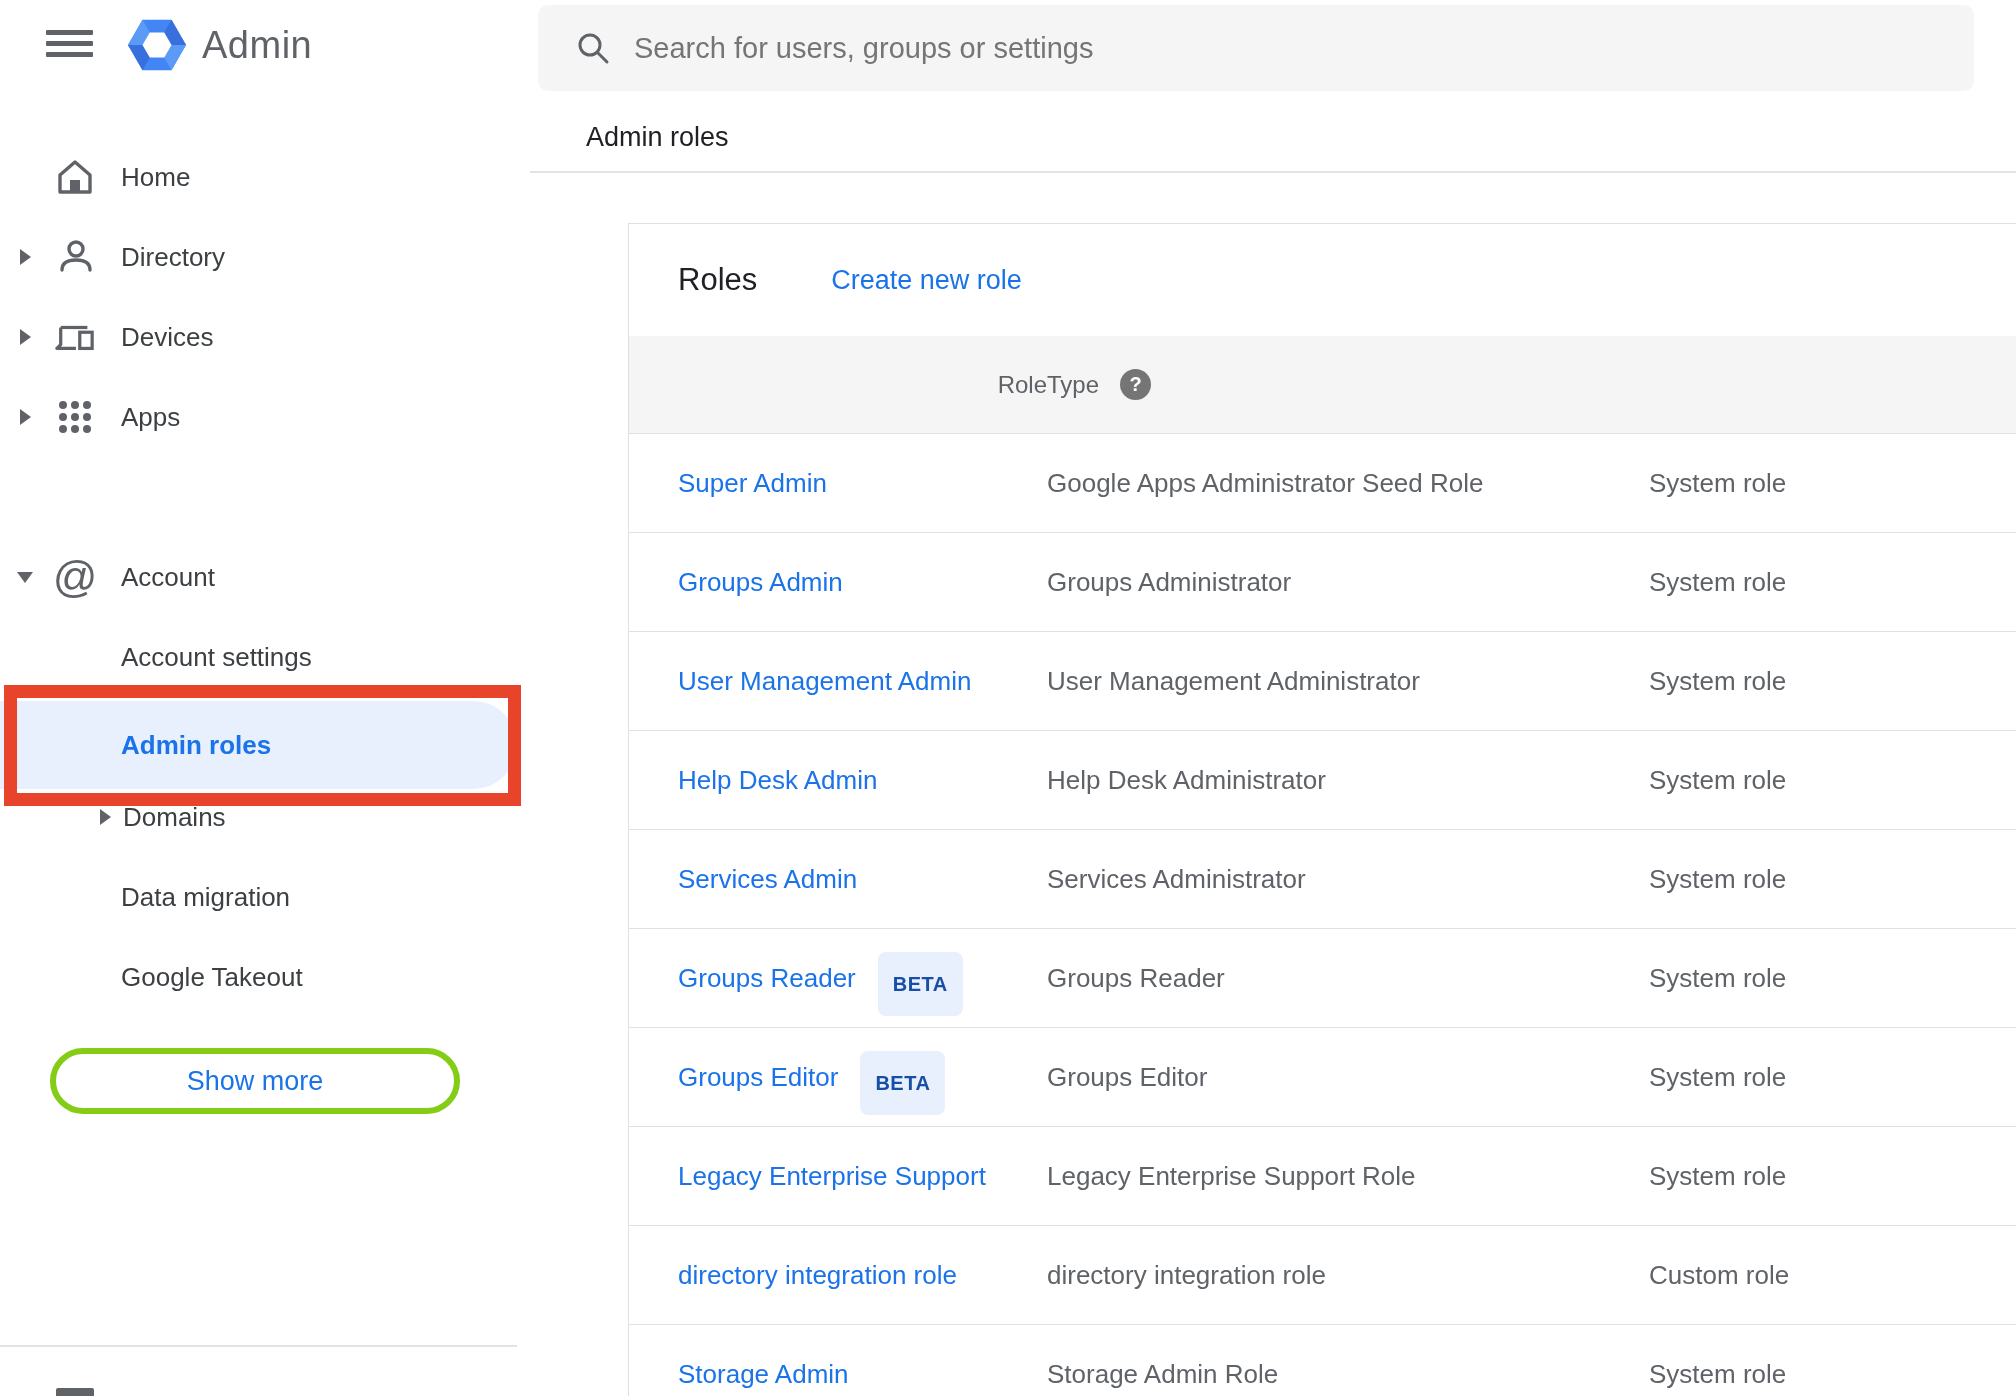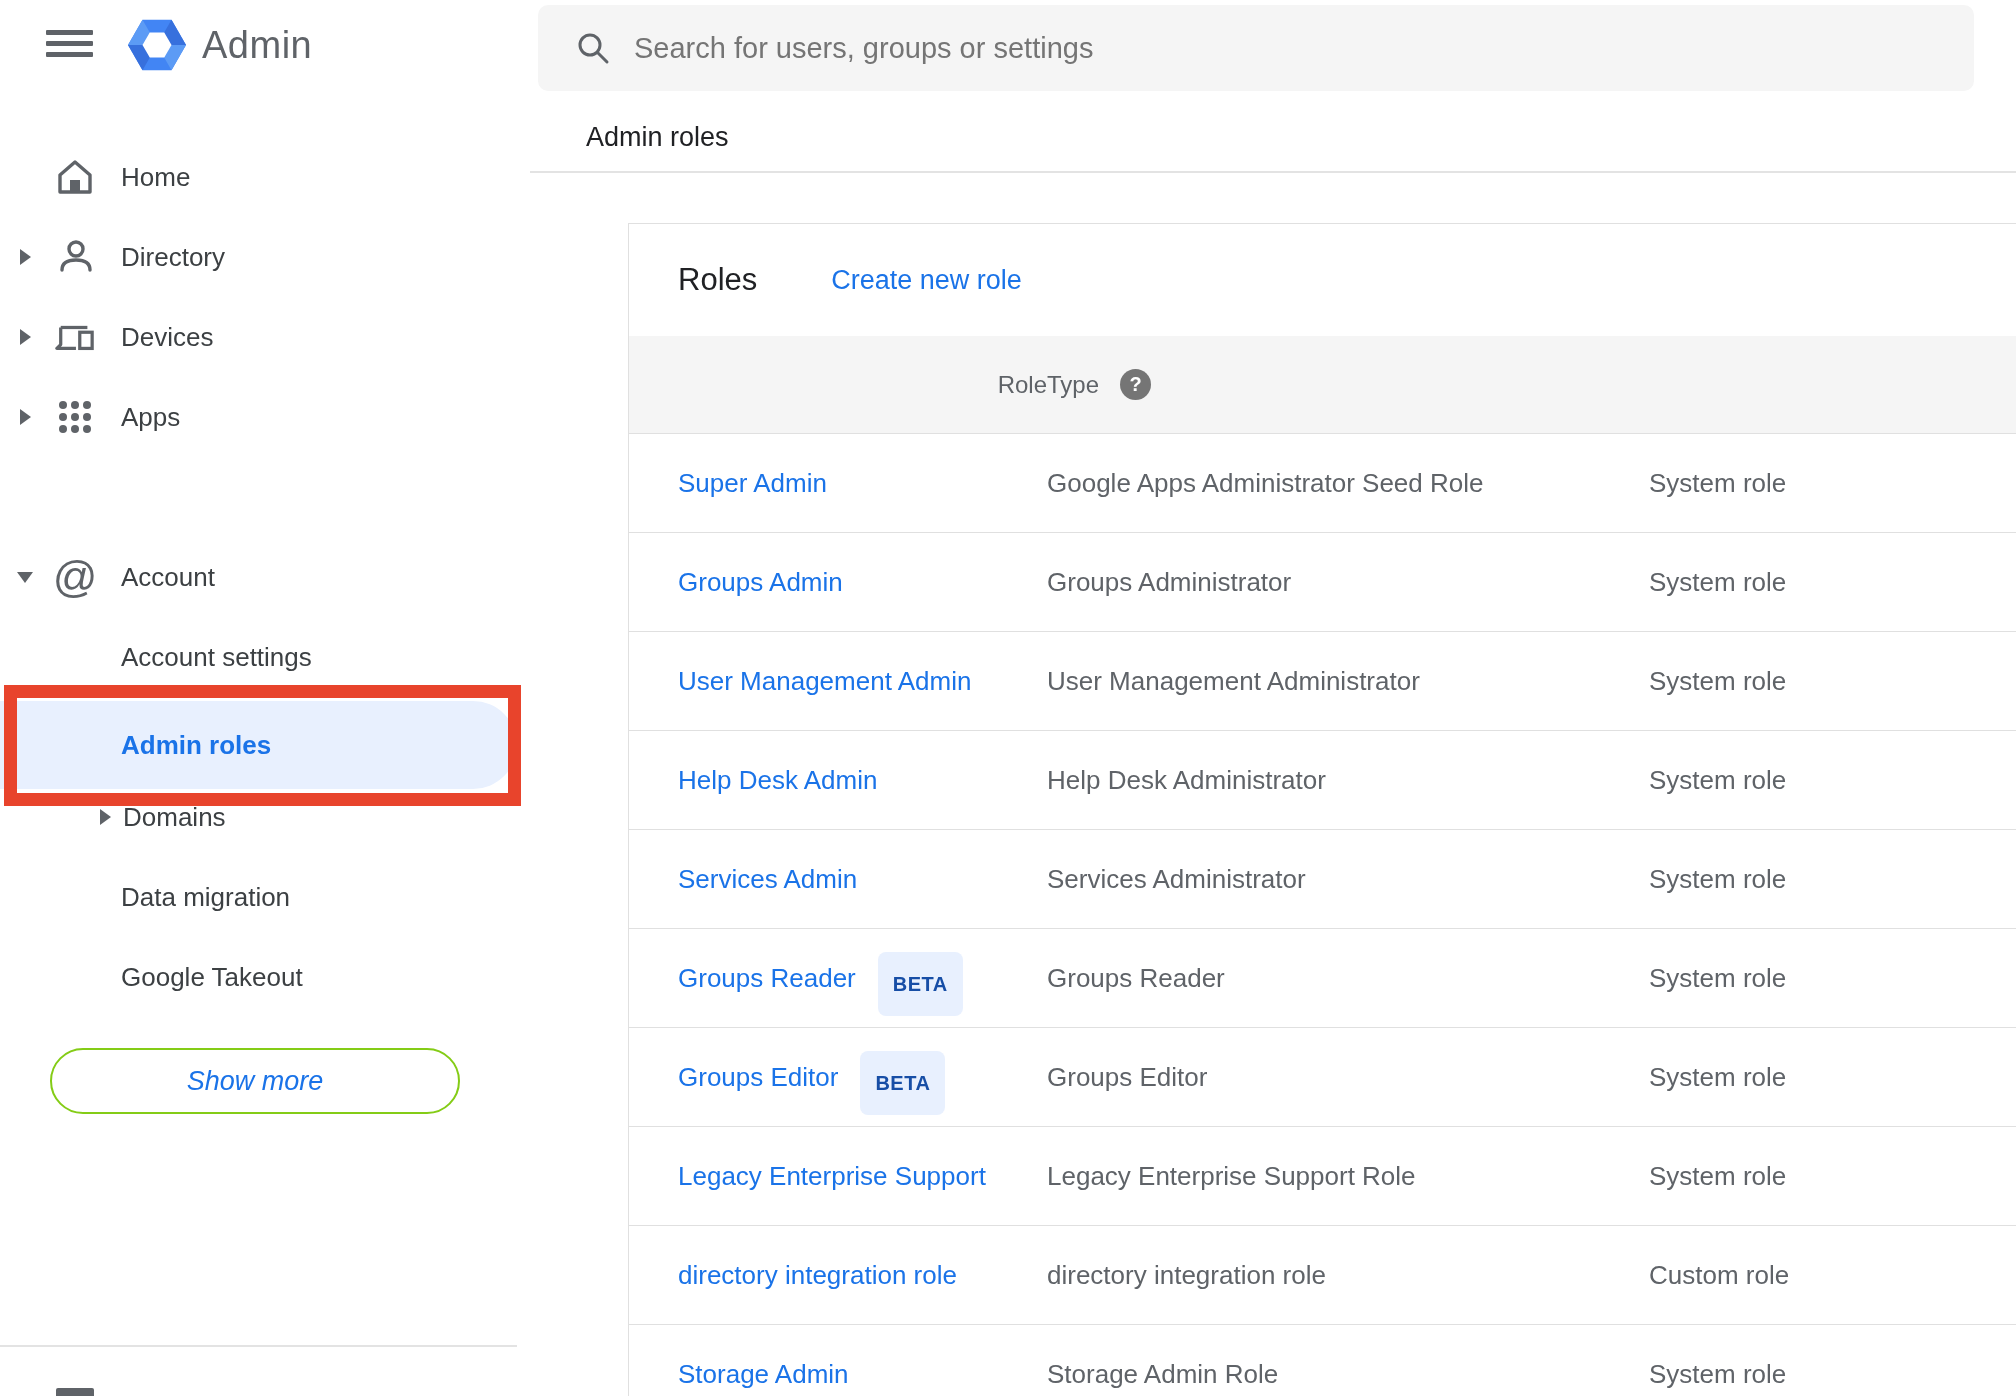--- a/index.html
+++ b/index.html
@@ -37,23 +37,23 @@
   .sub-chevron{width:0;height:0;border-top:8px solid transparent;border-bottom:8px solid transparent;
                border-left:11px solid #5f6368;position:absolute;left:100px;}
   .sub-label{position:absolute;left:121px;font-size:26px;color:#3c4043;white-space:nowrap;}
 
   .selected-pill{position:absolute;left:0;top:701px;width:517px;height:88px;background:#e8f0fe;
                  border-radius:0 44px 44px 0;display:flex;align-items:center;cursor:pointer;}
   .selected-pill .sub-label{color:#1a73e8;font-weight:700;}
   .annotation-box{position:absolute;left:4px;top:685px;width:517px;height:121px;box-sizing:border-box;
                   border:13px solid #e8442c;pointer-events:none;z-index:5;}
 
-  .show-more{position:absolute;left:50px;top:1048px;width:410px;height:66px;border:2px solid #84cc16;
+  .show-more{position:absolute;left:50px;top:1048px;width:410px;height:66px;border:6px solid #84cc16;
              border-radius:33px;background:#fff;display:flex;align-items:center;justify-content:center;
-             font-size:27px;color:#1a73e8;font-weight:500;cursor:pointer;font-family:"Liberation Sans",sans-serif;font-style:italic;}
+             font-size:27px;color:#1a73e8;font-weight:500;cursor:pointer;font-family:"Liberation Sans",sans-serif;}
   .sidebar-divider{position:absolute;left:0;top:1345px;width:517px;height:2px;background:#e3e3e3;}
   .partial-icon{position:absolute;left:56px;top:1388px;width:38px;height:8px;background:#5f6368;border-radius:2px 2px 0 0;}
 
   
   .card{position:absolute;left:628px;top:223px;right:0;bottom:0;background:#fff;
         border-top:1px solid #e0e0e0;border-left:1px solid #e0e0e0;}
   .card-head{height:112px;display:flex;align-items:center;padding-left:49px;}
   .card-title{font-size:31px;font-weight:500;color:#202124;}
   .create-link{font-size:27px;color:#1a73e8;margin-left:74px;cursor:pointer;}
 

